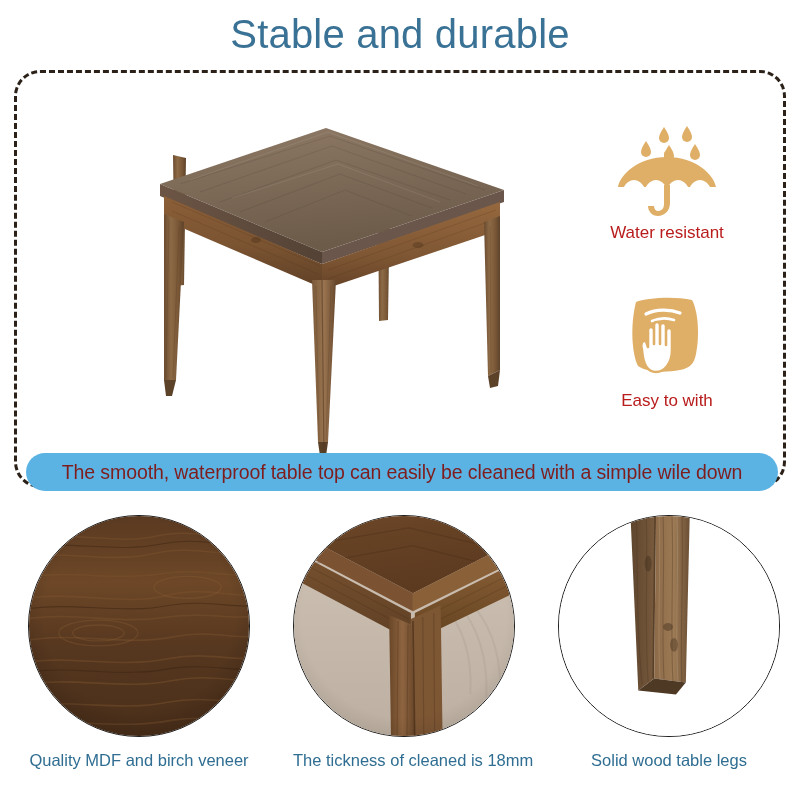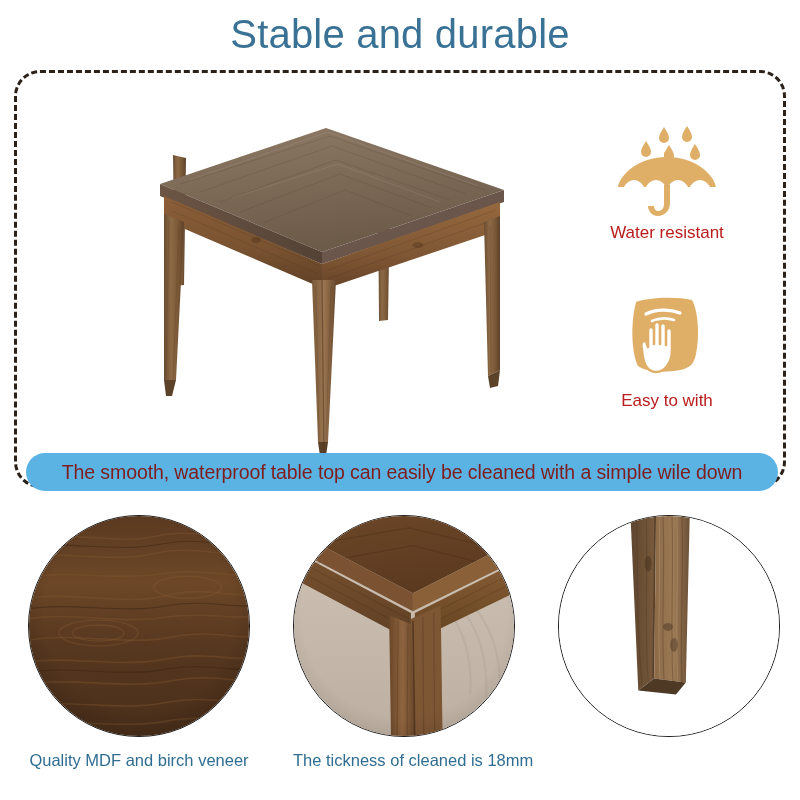--- a/index.html
+++ b/index.html
@@ -434,13 +434,14 @@
         <path d="M119 0 C121 56 117 116 120 167"></path>
       </g>
 
       <ellipse cx="90" cy="48" rx="3.5" ry="8" fill="#43301e" opacity="0.5"></ellipse>
       <ellipse cx="110" cy="112" rx="5" ry="4" fill="#43301e" opacity="0.45"></ellipse>
       <ellipse cx="116" cy="130" rx="4" ry="7" fill="#43301e" opacity="0.4"></ellipse>
 
       <path d="M97 -4 L95 164" stroke="#3f2c1a" stroke-width="1.6" opacity="0.55" fill="none"></path>
     </svg>
   </div>
+  <div class="detail-caption">Solid wood table legs</div>
 </div>
 
 </body></html>

